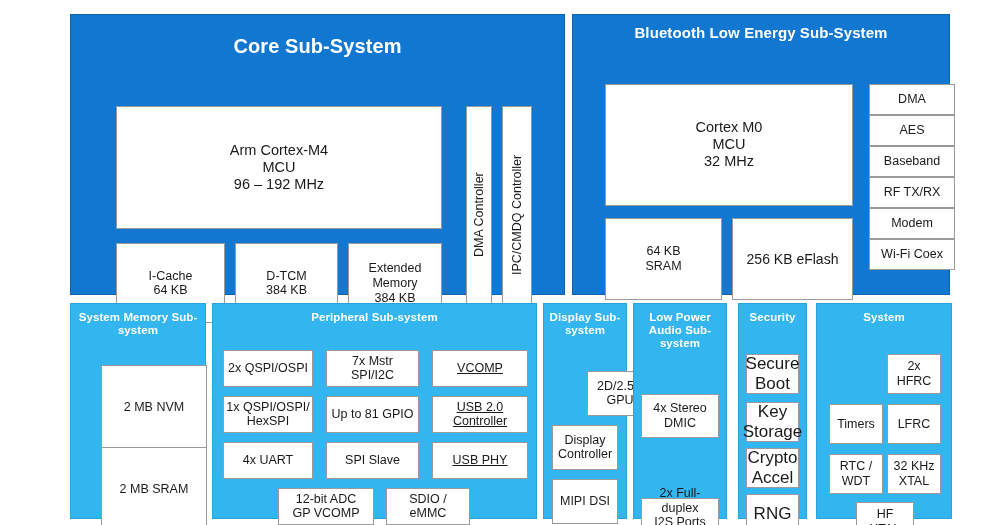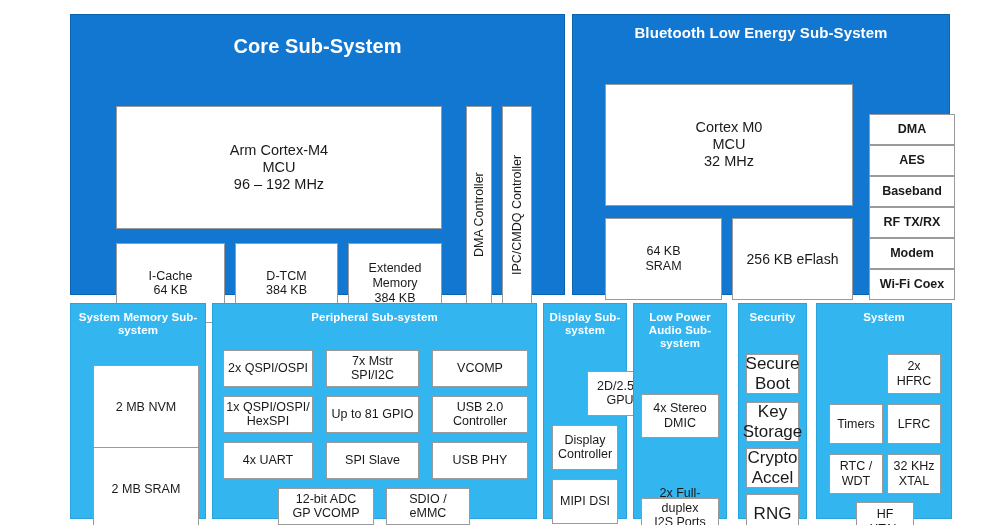--- a/index.html
+++ b/index.html
@@ -80,46 +80,46 @@
   #core-ipc     { position: absolute; left: 419px; top: 41px;  width: 30px;  height: 217px; font-size: 12.5px; }
 
   
   #ble { left: 572px; top: 14px; width: 378px; height: 281px; }
   #ble .subsys-title { font-size: 15px; padding-top: 10px; }
   #ble-body { position: relative; flex: 1 1 auto; margin: 8px 12px 14px 12px; }
   #ble-mcu   { position: absolute; left: 20px; top: 34px;  width: 248px; height: 122px; font-size: 14.5px; }
   #ble-sram  { position: absolute; left: 20px; top: 168px; width: 117px; height: 82px;  font-size: 12.5px; }
   #ble-flash { position: absolute; left: 147px; top: 168px; width: 121px; height: 82px; font-size: 14px; }
   #ble-right { position: absolute; left: 284px; top: 34px; width: 86px; height: 216px;
-               display: flex; flex-direction: column; justify-content: flex-end; font-weight: bold; }
+               display: flex; flex-direction: column; justify-content: flex-start; }
   #ble-right .blk { height: 31px; font-size: 12.5px; }
 
   
   #sysmem   { left: 70px;  top: 303px; width: 136px; height: 216px; }
   #periph   { left: 212px; top: 303px; width: 325px; height: 216px; }
   #display  { left: 543px; top: 303px; width: 84px;  height: 216px; }
   #audio    { left: 633px; top: 303px; width: 94px;  height: 216px; }
   #security { left: 738px; top: 303px; width: 69px;  height: 216px; }
   #system   { left: 816px; top: 303px; width: 136px; height: 216px; }
 
   .bottom .subsys-title { font-size: 11.5px; padding-top: 7px; }
   .bottom-body { position: relative; flex: 1 1 auto; }
 
   
   #sysmem .bottom-body { margin: 6px 14px 10px 14px; }
-  #sysmem .blk { position: absolute; left: 8px; width: 100%; height: 86px; font-size: 12.5px; }
+  #sysmem .blk { position: absolute; left: 16px; width: 100%; height: 86px; font-size: 12.5px; }
   #sysmem-nvm  { top: 22px; }
   #sysmem-sram { top: 104px; }
 
   
   #periph .bottom-body { margin: 4px 10px 8px 10px; }
   #periph .blk { position: absolute; height: 37px; font-size: 12.5px; }
   .pcol1 { left: 0px;   width: 90px; }
   .pcol2 { left: 103px; width: 93px; }
-  .pcol3 { left: 209px; width: 96px; }
+  .pcol3 { left: 209px; width: 96px; text-decoration: underline; }
   .prow1 { top: 22px; }
   .prow2 { top: 68px; }
   .prow3 { top: 114px; }
   #periph-adc  { left: 55px;  top: 160px; width: 96px; height: 37px; }
   #periph-sdio { left: 163px; top: 160px; width: 84px; height: 37px; }
 
   
   #display .bottom-body { margin: 2px 8px 8px 8px; }
   #display .blk { position: absolute; left: 0; width: 100%; height: 45px; font-size: 12.5px; }
   #disp-gpu  { top: 32px; margin-left: 35px; }

